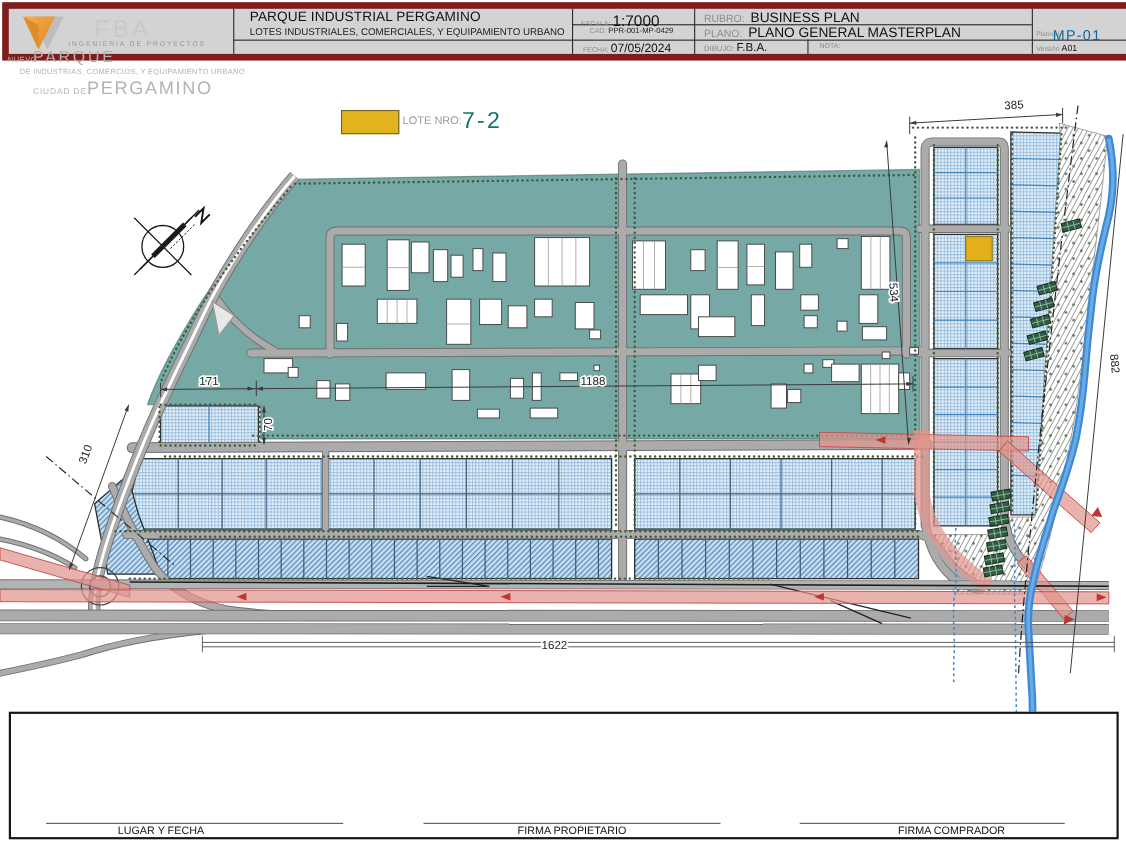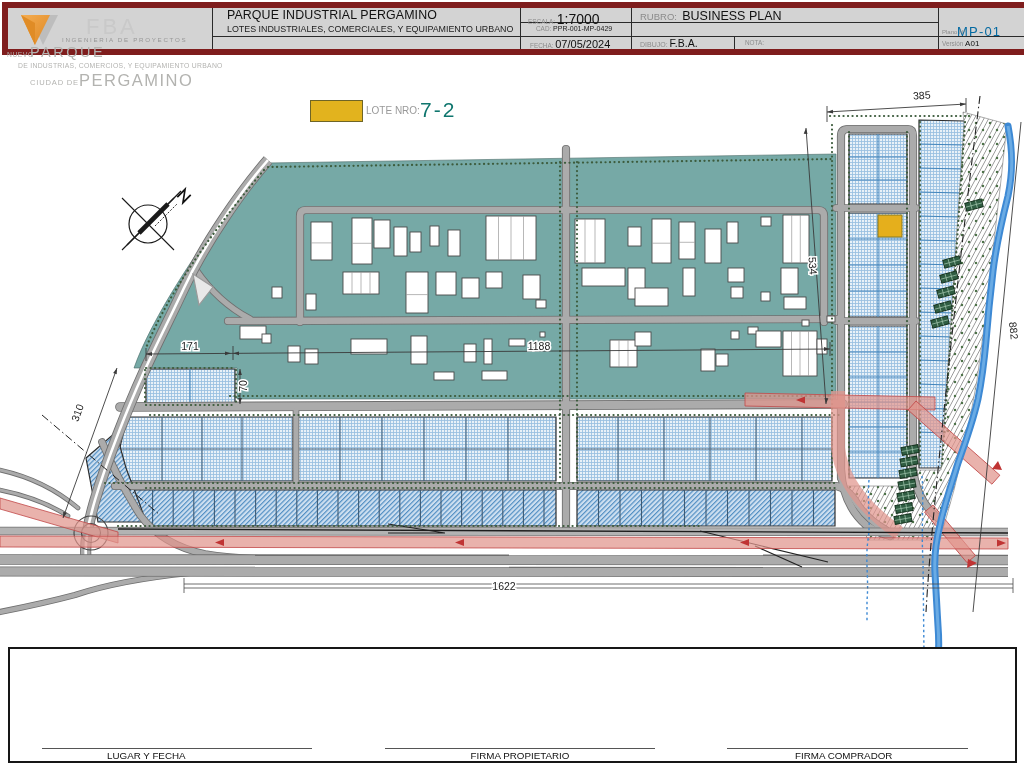--- a/index.html
+++ b/index.html
@@ -343,32 +343,33 @@
   <path d="M7 4 L36 4 L21 34 Z" fill="url(#glogo)"></path>
   <path d="M7 4 L21 12 L21 34 Z" fill="#e08c26"></path>
   <text x="48" y="31" font-size="6.2" fill="#979797" letter-spacing="1.7">INGENIERIA DE PROYECTOS</text>
  </svg>
  <div class="abs" style="left:219px;top:0px;font-size:12.4px;font-weight:normal;letter-spacing:0.1px;color:#111">PARQUE INDUSTRIAL PERGAMINO</div>
  <div class="abs" style="left:219px;top:16px;font-size:8.9px;color:#1c1c1c">LOTES INDUSTRIALES, COMERCIALES, Y EQUIPAMIENTO URBANO</div>
  <div class="abs" style="left:520px;top:3px;font-size:6.4px;color:#8c8c8c">ESCALA:&nbsp;<span style="font-size:14px;color:#111">1:7000</span></div>
  <div class="abs" style="left:528px;top:17px;font-size:6.4px;color:#8c8c8c">CAD:&nbsp;<span style="font-size:7px;color:#222">PPR-001-MP-0429</span></div>
  <div class="abs" style="left:522px;top:30px;font-size:6.4px;color:#8c8c8c">FECHA:&nbsp;<span style="font-size:11px;color:#111">07/05/2024</span></div>
  <div class="abs" style="left:632px;top:1px;font-size:9.5px;color:#8c8c8c">RUBRO:&nbsp;&nbsp;<span style="font-size:12.5px;color:#111">BUSINESS PLAN</span></div>
+ <div class="abs" style="left:632px;top:15px;font-size:9.5px;color:#8c8c8c">PLANO:&nbsp;&nbsp;<span style="font-size:12.5px;color:#111">PLANO GENERAL MASTERPLAN</span></div>
  <div class="abs" style="left:632px;top:29px;font-size:7px;color:#8c8c8c">DIBUJO:&nbsp;<span style="font-size:10.5px;color:#111">F.B.A.</span></div>
  <div class="abs" style="left:737px;top:31px;font-size:6.4px;color:#8c8c8c">NOTA:</div>
  <div class="abs" style="left:949px;top:16px;font-size:13px;letter-spacing:1.2px;color:#0369a1">MP-01</div>
  <div class="abs" style="left:934px;top:21px;font-size:6px;color:#8c8c8c">Plano N°</div>
  <div class="abs" style="left:934px;top:31px;font-size:6.4px;color:#8c8c8c">Versión&nbsp;<span style="font-size:8px;color:#111">A01</span></div>
 </div>
 <div class="abs" style="left:7px;top:51px;font-size:6.8px;color:#b3b3b0;letter-spacing:0.5px">NUEVO</div>
 <div class="abs" style="left:30px;top:44px;font-size:14.5px;color:#b3b3b0;letter-spacing:2.5px">PARQUE</div>
 <div class="abs" style="left:18px;top:62px;font-size:6.8px;color:#b3b3b0;letter-spacing:0.3px">DE INDUSTRIAS, COMERCIOS, Y EQUIPAMIENTO URBANO</div>
 <div class="abs" style="left:30px;top:78px;font-size:7.6px;color:#b3b3b0;letter-spacing:0.8px">CIUDAD DE</div>
 <div class="abs" style="left:79px;top:71px;font-size:16.5px;color:#b3b3b0;letter-spacing:1.5px">PERGAMINO</div>
 <div class="abs" style="left:310px;top:100px;width:51px;height:20px;background:#e2b31e;border:1.5px solid #6f6526"></div>
 <div class="abs" style="left:366px;top:105px;font-size:10px;color:#999">LOTE NRO:</div>
 <div class="abs" style="left:420px;top:98px;font-size:21px;color:#0f766e;letter-spacing:2px">7-2</div>
 <div class="abs" style="left:8px;top:647px;width:1005px;height:112px;border:2px solid #161616;background:#fff"></div>
 <div class="abs" style="left:42px;top:748px;width:270px;border-top:1px solid #555"></div>
 <div class="abs" style="left:385px;top:748px;width:270px;border-top:1px solid #555"></div>
 <div class="abs" style="left:727px;top:748px;width:241px;border-top:1px solid #555"></div>
 <div class="abs" style="left:107px;top:750px;width:140px;text-align:left;font-size:9.8px;color:#111">LUGAR Y FECHA</div>
 <div class="abs" style="left:450px;top:750px;width:140px;text-align:center;font-size:9.8px;color:#111">FIRMA PROPIETARIO</div>
-<div class="abs" style="left:795px;top:750px;width:140px;font-size:9.8px;color:#111">FIRMA COMPRADOR</div>
+<div class="abs" style="left:795px;top:750px;width:140px;text-align:center;font-size:9.8px;color:#111">FIRMA COMPRADOR</div>
 </body></html>

